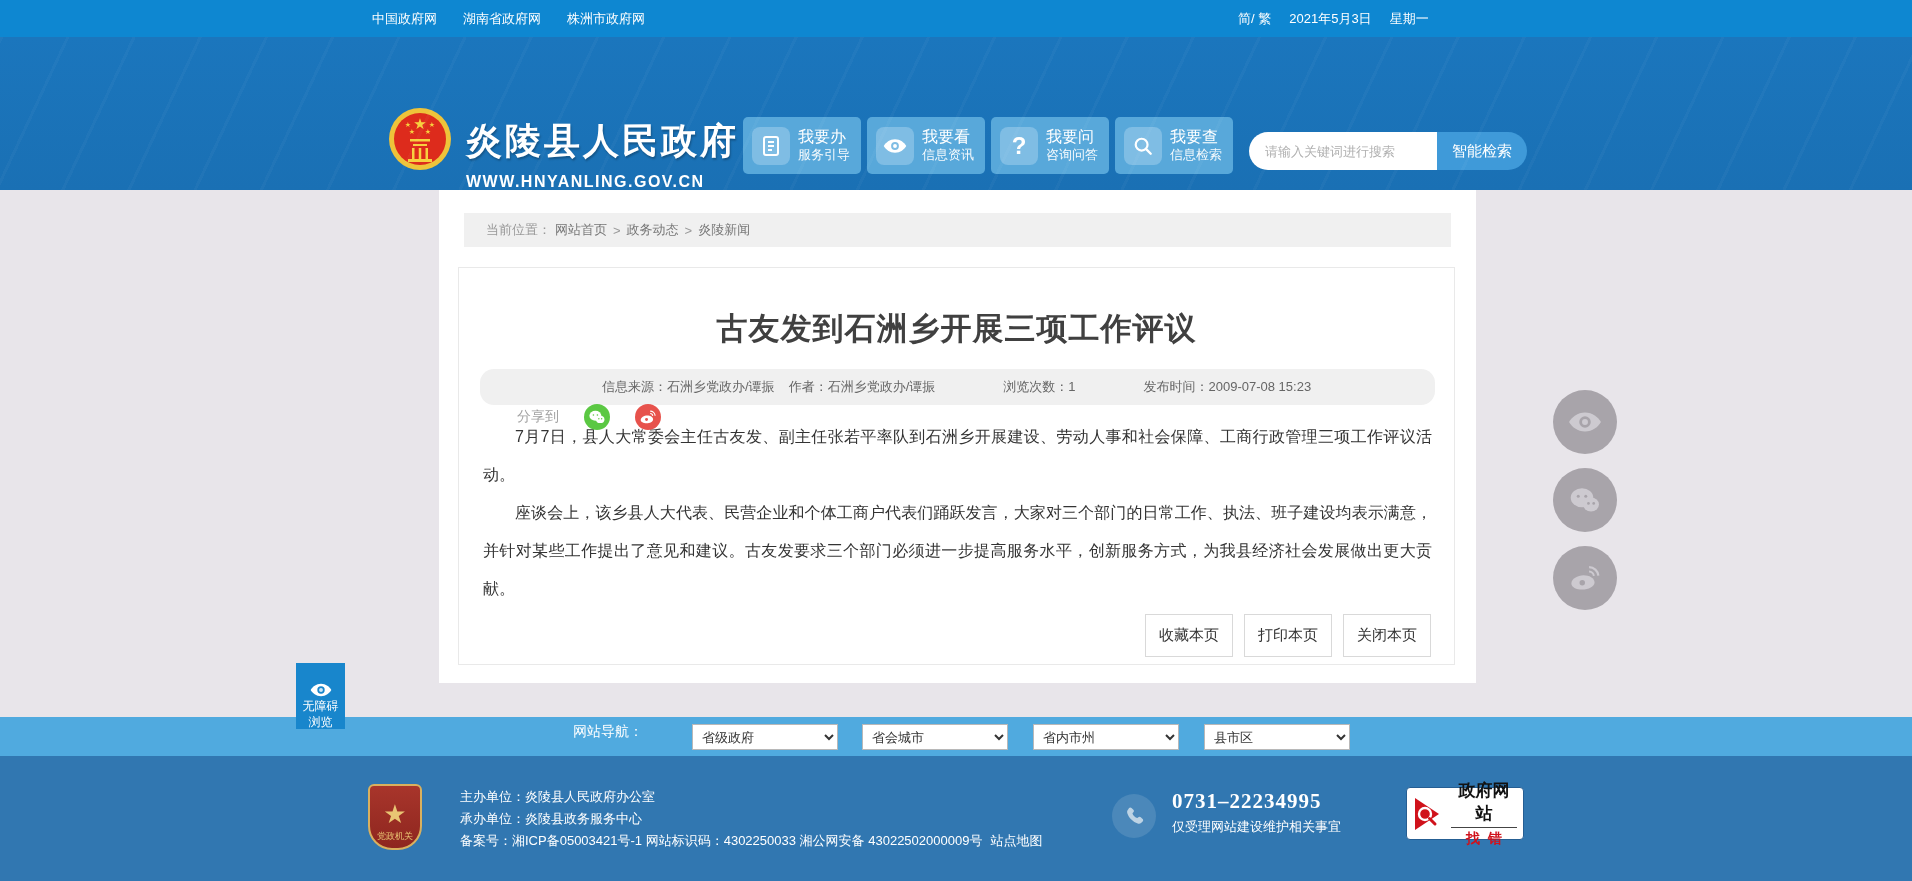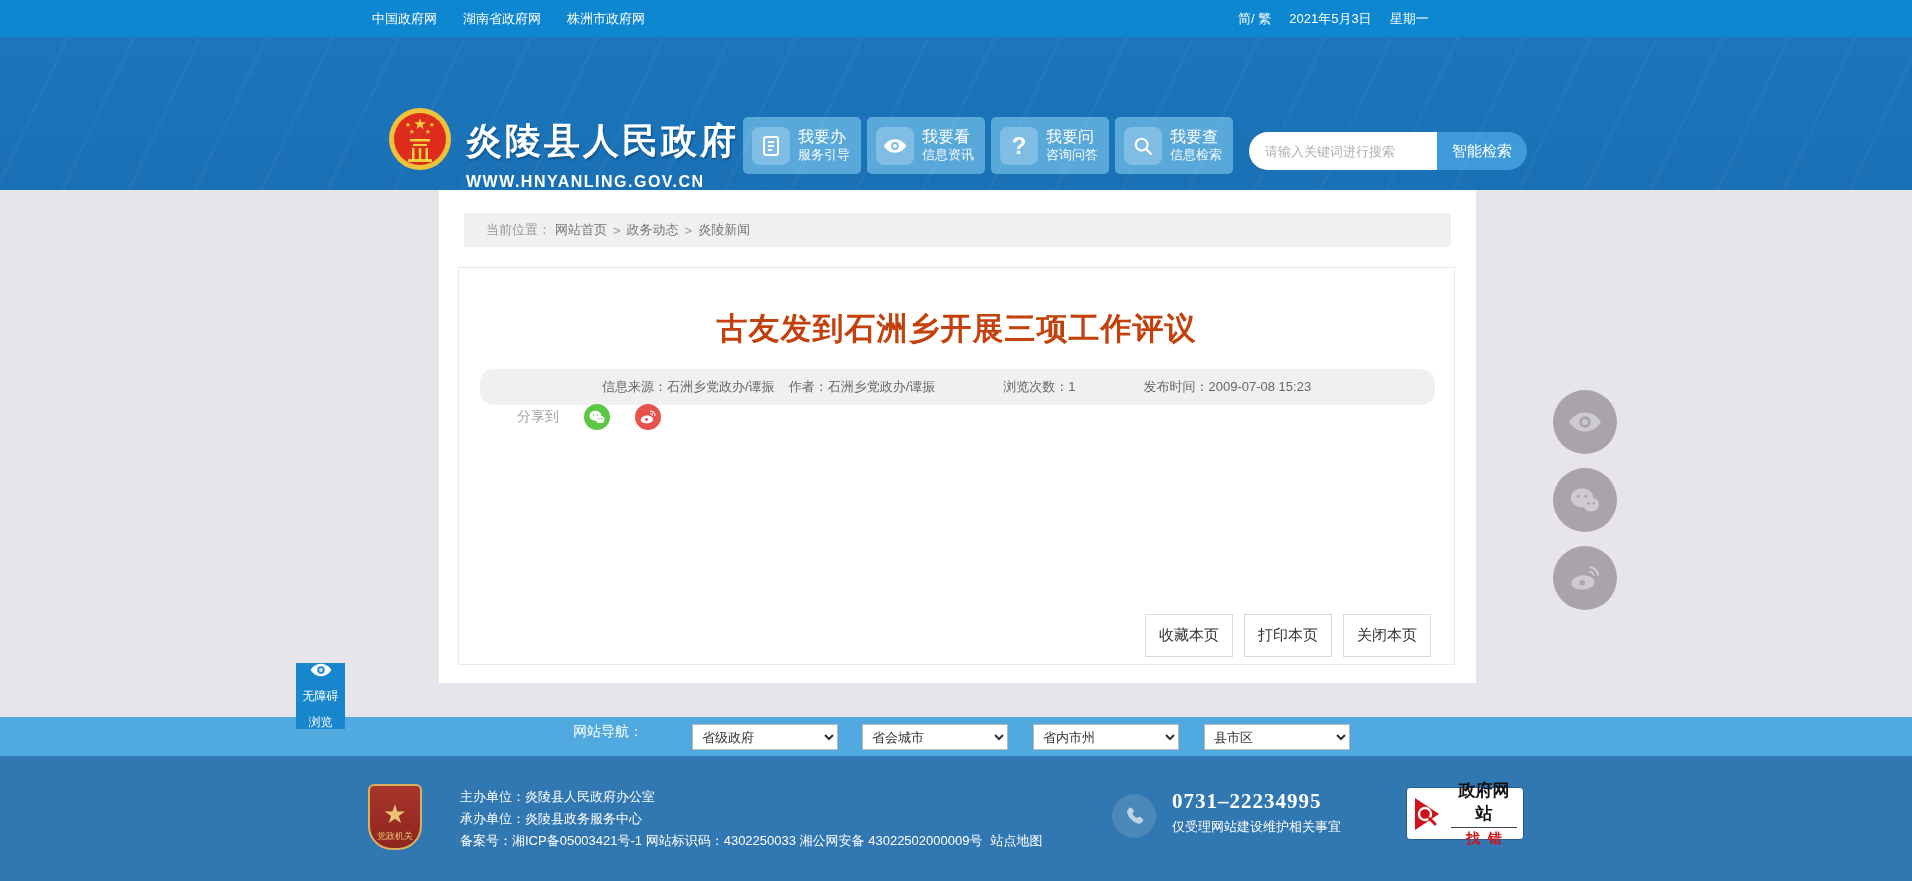--- a/index.html
+++ b/index.html
@@ -64,21 +64,21 @@
     font-size: 13px; color: #999;
   }
   .breadcrumb a { color: #777; text-decoration: none; margin: 6px 4px; }
   .breadcrumb .sep { color: #999; margin: 0 2px; }
   .article {
     position: absolute; left: 19px; top: 77px; width: 997px; height: 398px;
     border: 1px solid #e9e9e9; background: #fff;
   }
   .article-title {
     margin-top: 40px; text-align: center; font-size: 31px; font-weight: bold;
-    color: #c2410c; letter-spacing: 1px;
+    color: #404040; letter-spacing: 1px;
   }
   .meta-bar {
     position: absolute; left: 21px; top: 101px; width: 955px; height: 36px;
     background: #f0f0f0; display: flex; align-items: center; gap: 14px;
     font-size: 13px; color: #666; padding-left: 122px; border-radius: 14px;
   }
   .meta-bar .gap { width: 40px; }
   .share {
     position: absolute; left: 58px; top: 136px; display: flex; align-items: center; gap: 25px;
     opacity: 0.92; z-index: 3;
@@ -99,21 +99,21 @@
   }
   
   .float-circles { position: absolute; left: 1553px; top: 200px; display: flex; flex-direction: column; gap: 14px; }
   .fcircle {
     width: 64px; height: 64px; border-radius: 50%; background: #a8a4aa;
     display: flex; align-items: center; justify-content: center; cursor: pointer;
   }
   .accessibility {
     position: absolute; left: 296px; top: 663px; width: 49px; height: 66px;
     background: #1886cc; color: #fff; font-size: 12px; text-align: center;
-    display: flex; flex-direction: column; align-items: center; justify-content: space-between;
+    display: flex; flex-direction: column; align-items: center; justify-content: flex-end;
     gap: 2px; line-height: 14px; cursor: pointer; z-index: 5;
   }
   
   .nav-strip {
     position: absolute; top: 717px; left: 0; width: 1912px; height: 39px;
     background: #50aadf;
   }
   .nav-label { position: absolute; left: 573px; top: 0; height: 30px; display:flex; align-items:center; color: #fff; font-size: 14px; }
   .nav-strip select {
     position: absolute; top: 7px; width: 146px; height: 26px;
@@ -287,20 +287,24 @@
           <span class="share-ico share-weibo">
             <svg width="16" height="14" viewBox="0 0 22 18">
                 <path d="M10 7c-4.5 0-9 2.7-9 6 0 2.7 3.5 4.5 8 4.5s9-2.2 9-5.2C18 9 14 7 10 7z" fill="#fff"></path>
                 <circle cx="9" cy="12.5" r="2" fill="#e6443d"></circle>
                 <path d="M14 1c3.5 0 6.5 2.8 6.8 6.2" stroke="#fff" stroke-width="1.6" fill="none"></path>
                 <path d="M14 4.2c1.8 0 3.3 1.4 3.5 3.2" stroke="#fff" stroke-width="1.4" fill="none"></path>
               </svg>
           </span>
         </div>
 
+        <div class="article-body">
+          <p>7月7日，县人大常委会主任古友发、副主任张若平率队到石洲乡开展建设、劳动人事和社会保障、工商行政管理三项工作评议活动。</p>
+          <p>座谈会上，该乡县人大代表、民营企业和个体工商户代表们踊跃发言，大家对三个部门的日常工作、执法、班子建设均表示满意，并针对某些工作提出了意见和建议。古友发要求三个部门必须进一步提高服务水平，创新服务方式，为我县经济社会发展做出更大贡献。</p>
+        </div>
 
         <div class="article-actions">
           <button>收藏本页</button>
           <button>打印本页</button>
           <button>关闭本页</button>
         </div>
       </div>
     </div>
 
     <div class="float-circles">

